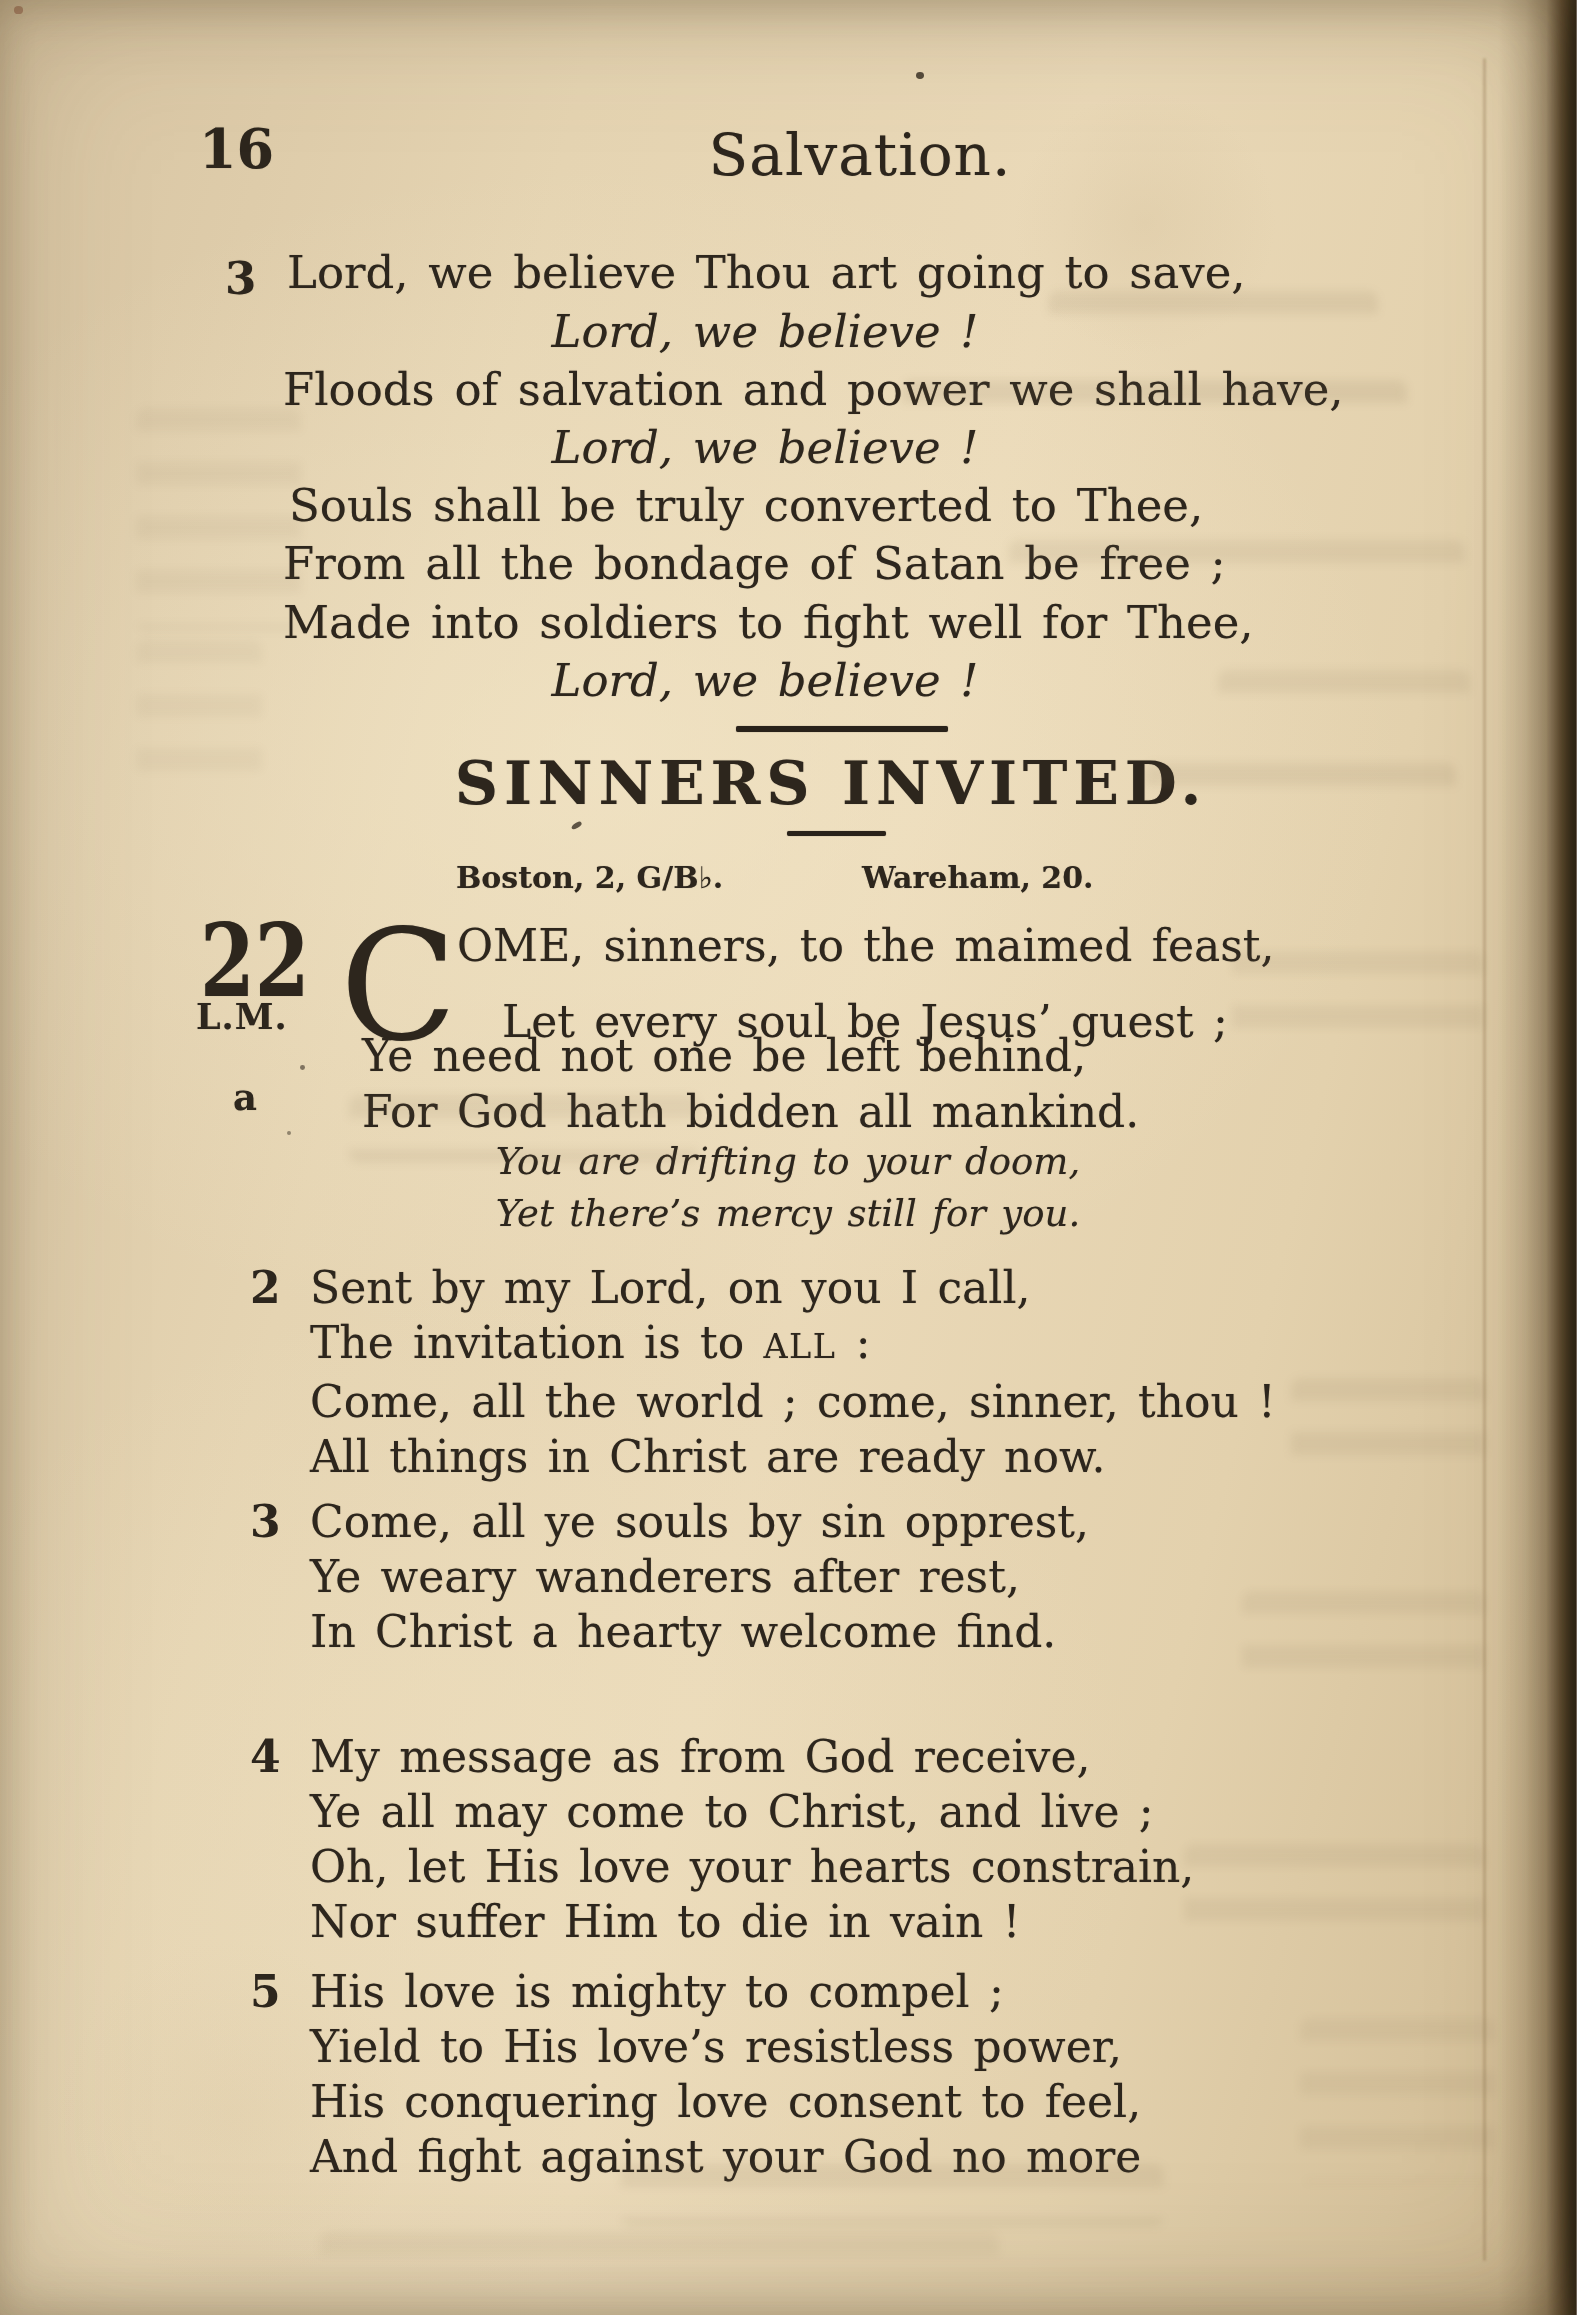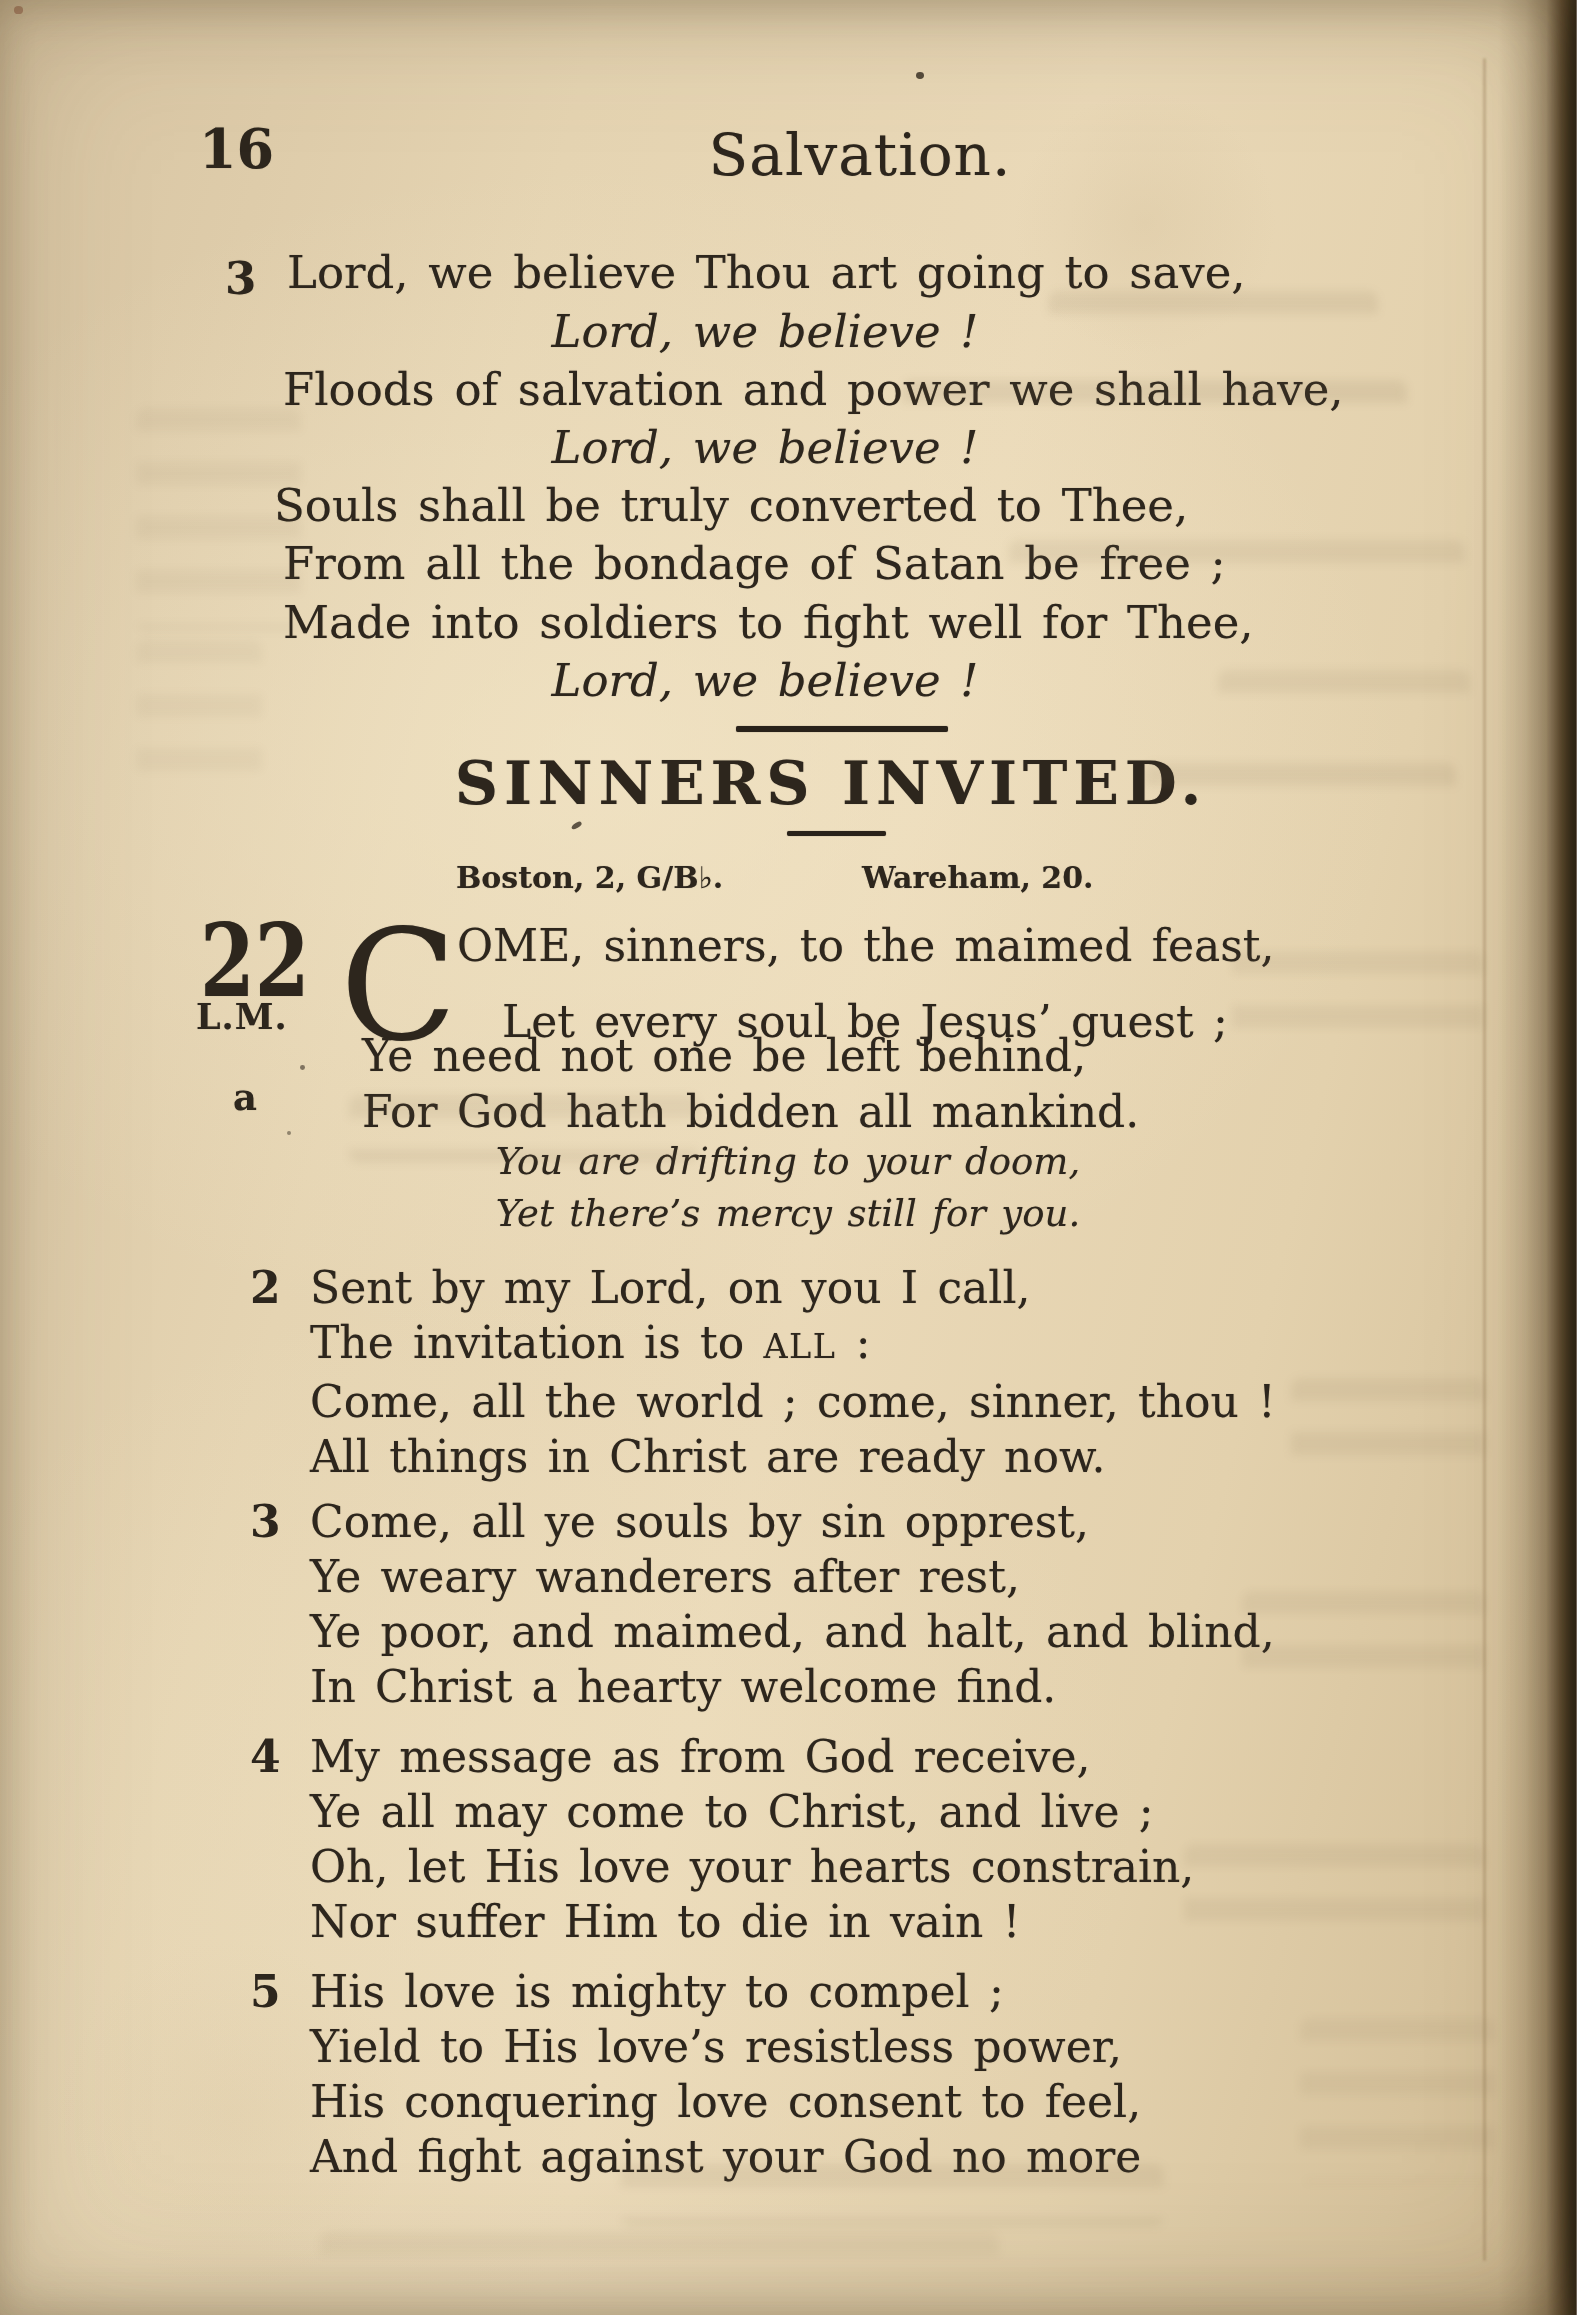--- a/index.html
+++ b/index.html
@@ -25,21 +25,21 @@
   
   .pageno{left:199px;top:122px;font-size:54px;font-weight:bold;}
   .running-title{left:860px;top:126px;font-size:58px;transform:translateX(-50%);letter-spacing:1px;}
 
   
   .cv-num{left:225px;top:256px;font-size:45px;}
   .cv0{left:287px;top:250px;}
   .cv1{left:765px;top:309px;}
   .cv2{left:283px;top:367px;}
   .cv3{left:765px;top:425px;}
-  .cv4{left:274px;top:483px;text-align:center;}
+  .cv4{left:289px;top:483px;text-align:center;}
   .cv5{left:283px;top:541px;}
   .cv6{left:283px;top:600px;}
   .cv7{left:765px;top:658px;}
 
   
   .rule{position:absolute;background:#29221a;border-radius:1.9px;box-shadow:0 0 1px rgba(41,34,26,.6);}
   .rule1{left:736px;top:726px;width:212px;height:5.8px;}
   .rule2{left:787px;top:831px;width:99px;height:4.9px;}
   .section-title{left:831px;top:753px;transform:translateX(-50%);font-size:60px;font-weight:bold;letter-spacing:5.8px;}
   .tune-left{left:456px;top:863px;font-size:30px;font-weight:bold;font-family:"DejaVu Serif","DejaVu Sans",serif;}
@@ -133,21 +133,20 @@
       <div class="vline">Sent by my Lord, on you I call,</div>
       <div class="vline"><span>The invitation is to </span><span class="smallcaps">ALL</span><span> :</span></div>
       <div class="vline">Come, all the world ; come, sinner, thou !</div>
       <div class="vline">All things in Christ are ready now.</div>
     </div>
 
     <div class="verse verse3">
       <span class="vn">3</span>
       <div class="vline">Come, all ye souls by sin opprest,</div>
       <div class="vline">Ye weary wanderers after rest,</div>
-      <div class="vline">Ye poor, and maimed, and halt, and blind,</div>
       <div class="vline">In Christ a hearty welcome find.</div>
     </div>
 
     <div class="verse verse4">
       <span class="vn">4</span>
       <div class="vline">My message as from God receive,</div>
       <div class="vline">Ye all may come to Christ, and live ;</div>
       <div class="vline">Oh, let His love your hearts constrain,</div>
       <div class="vline">Nor suffer Him to die in vain !</div>
     </div>

